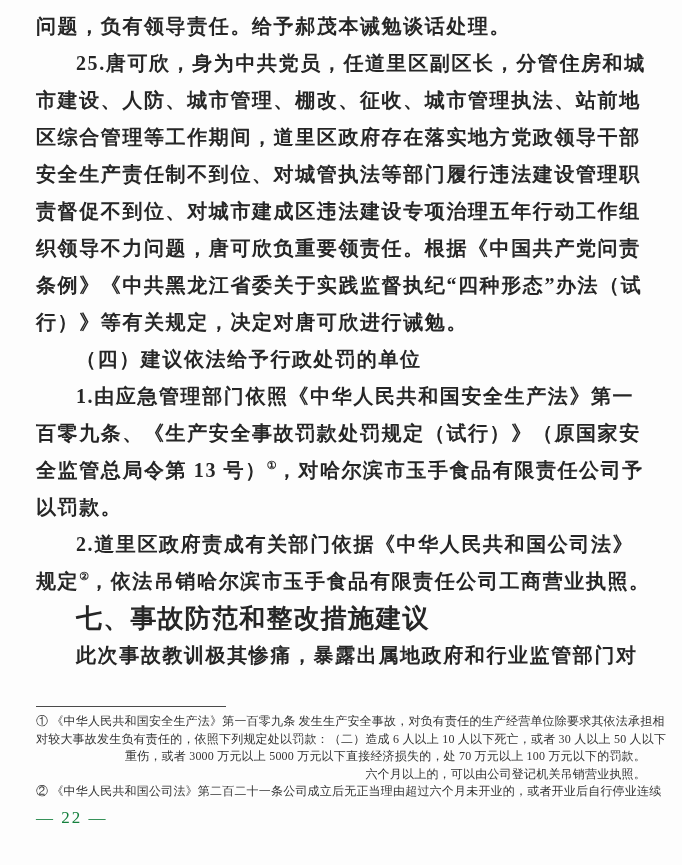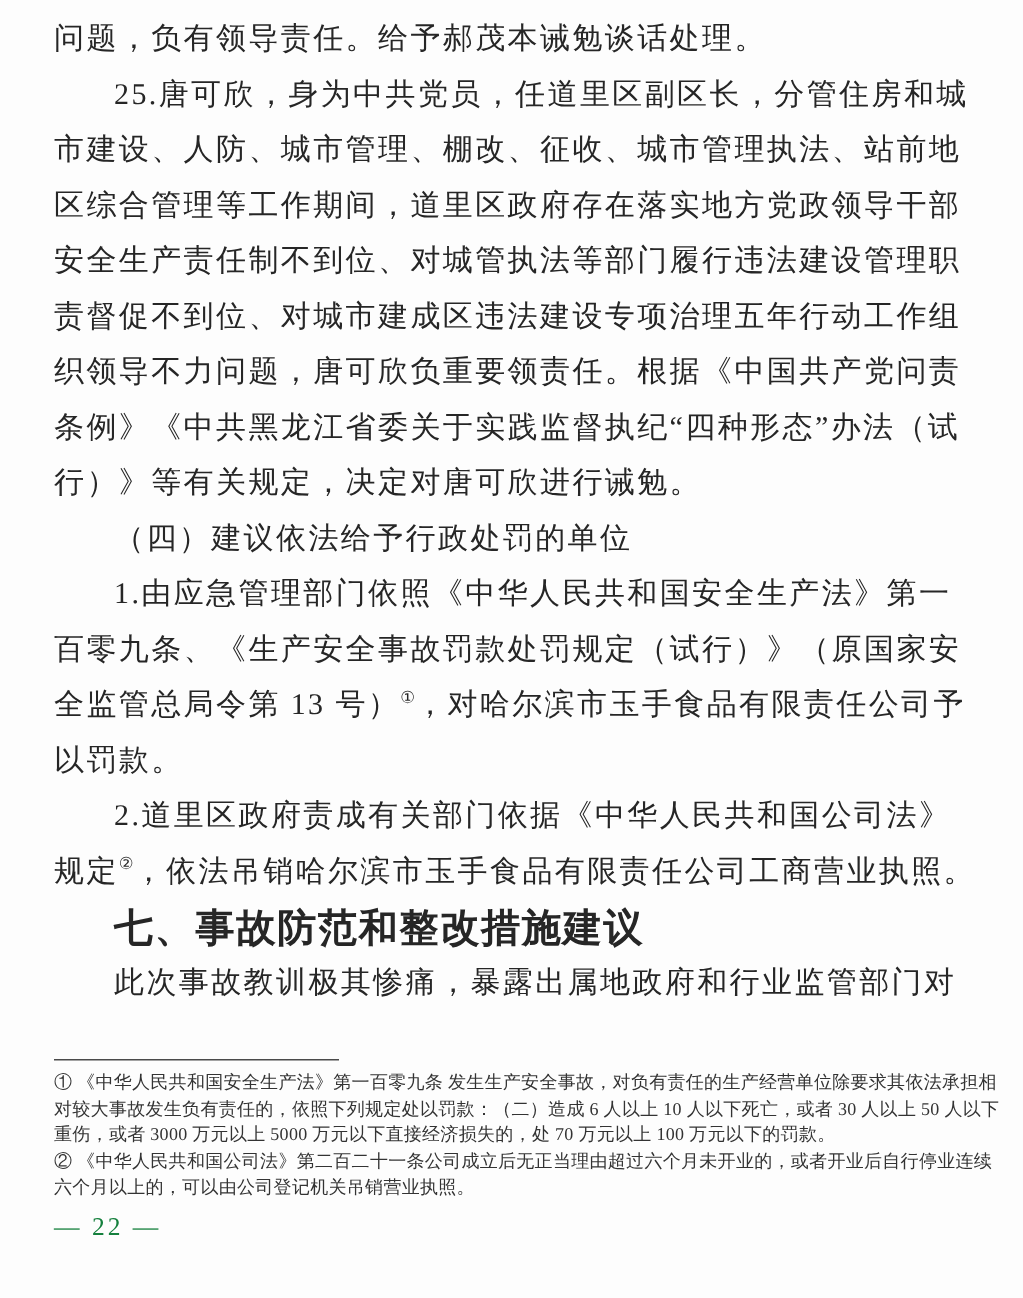--- a/index.html
+++ b/index.html
@@ -15,51 +15,52 @@
     width: 682px; height: 865px;
     box-sizing: border-box;
     padding: 8px 36px 0 36px;
   }
   .body-text .line {
     height: 37px;
     line-height: 37px;
     font-size: 20px;
     letter-spacing: 1.6px;
     white-space: nowrap;
+    font-weight: bold;
   }
   .line.indent { padding-left: 40px; }
   .line.heading {
     font-family: "Liberation Sans", "DejaVu Sans", sans-serif;
     font-weight: bold;
     font-size: 26px;
     letter-spacing: 1.2px;
   }
   .line.subheading {
-    font-weight: 400;
+    font-weight: 700;
   }
   sup.fn-ref {
     font-size: 11px;
     letter-spacing: 0;
     line-height: 0;
     vertical-align: super;
   }
   .fn-sep {
     width: 190px;
     height: 0;
     border-top: 1.5px solid #4a4a4a;
     margin-top: 32px;
   }
   .footnotes {
     padding-top: 6px;
     font-size: 12px;
     line-height: 17.5px;
     letter-spacing: 0.2px;
     color: #333333;
   }
-  .footnotes .fn-line { white-space: nowrap; }
+  .footnotes .fn-line { white-space: nowrap; text-align: right; }
   .page-number {
     margin-top: 7px;
     font-size: 17px;
     letter-spacing: 2px;
     color: #15803d;
   }
 </style>
 </head>
 <body style="background: rgb(253, 253, 253); color: rgb(38, 38, 38);">
 
@@ -82,17 +83,17 @@
       <div class="line body indent"><span>2.道里区政府责成有关部门依据《中华人民共和国公司法》</span></div>
       <div class="line body"><span>规定</span><sup class="fn-ref">②</sup><span>，依法吊销哈尔滨市玉手食品有限责任公司工商营业执照。</span></div>
       <div class="line heading indent"><span>七、事故防范和整改措施建议</span></div>
       <div class="line body indent"><span>此次事故教训极其惨痛，暴露出属地政府和行业监管部门对</span></div>
     </div>
   <div class="fn-sep"></div>
   <div class="footnotes" id="footnote-lines">
       <div class="fn-line">① 《中华人民共和国安全生产法》第一百零九条 发生生产安全事故，对负有责任的生产经营单位除要求其依法承担相</div>
       <div class="fn-line">对较大事故发生负有责任的，依照下列规定处以罚款：（二）造成 6 人以上 10 人以下死亡，或者 30 人以上 50 人以下</div>
       <div class="fn-line">重伤，或者 3000 万元以上 5000 万元以下直接经济损失的，处 70 万元以上 100 万元以下的罚款。</div>
+      <div class="fn-line">六个月以上的，可以由公司登记机关吊销营业执照。</div>
       <div class="fn-line">② 《中华人民共和国公司法》第二百二十一条公司成立后无正当理由超过六个月未开业的，或者开业后自行停业连续</div>
-      <div class="fn-line">六个月以上的，可以由公司登记机关吊销营业执照。</div>
     </div>
   <div class="page-number">— 22 —</div>
 </div>
 
 </body></html>

